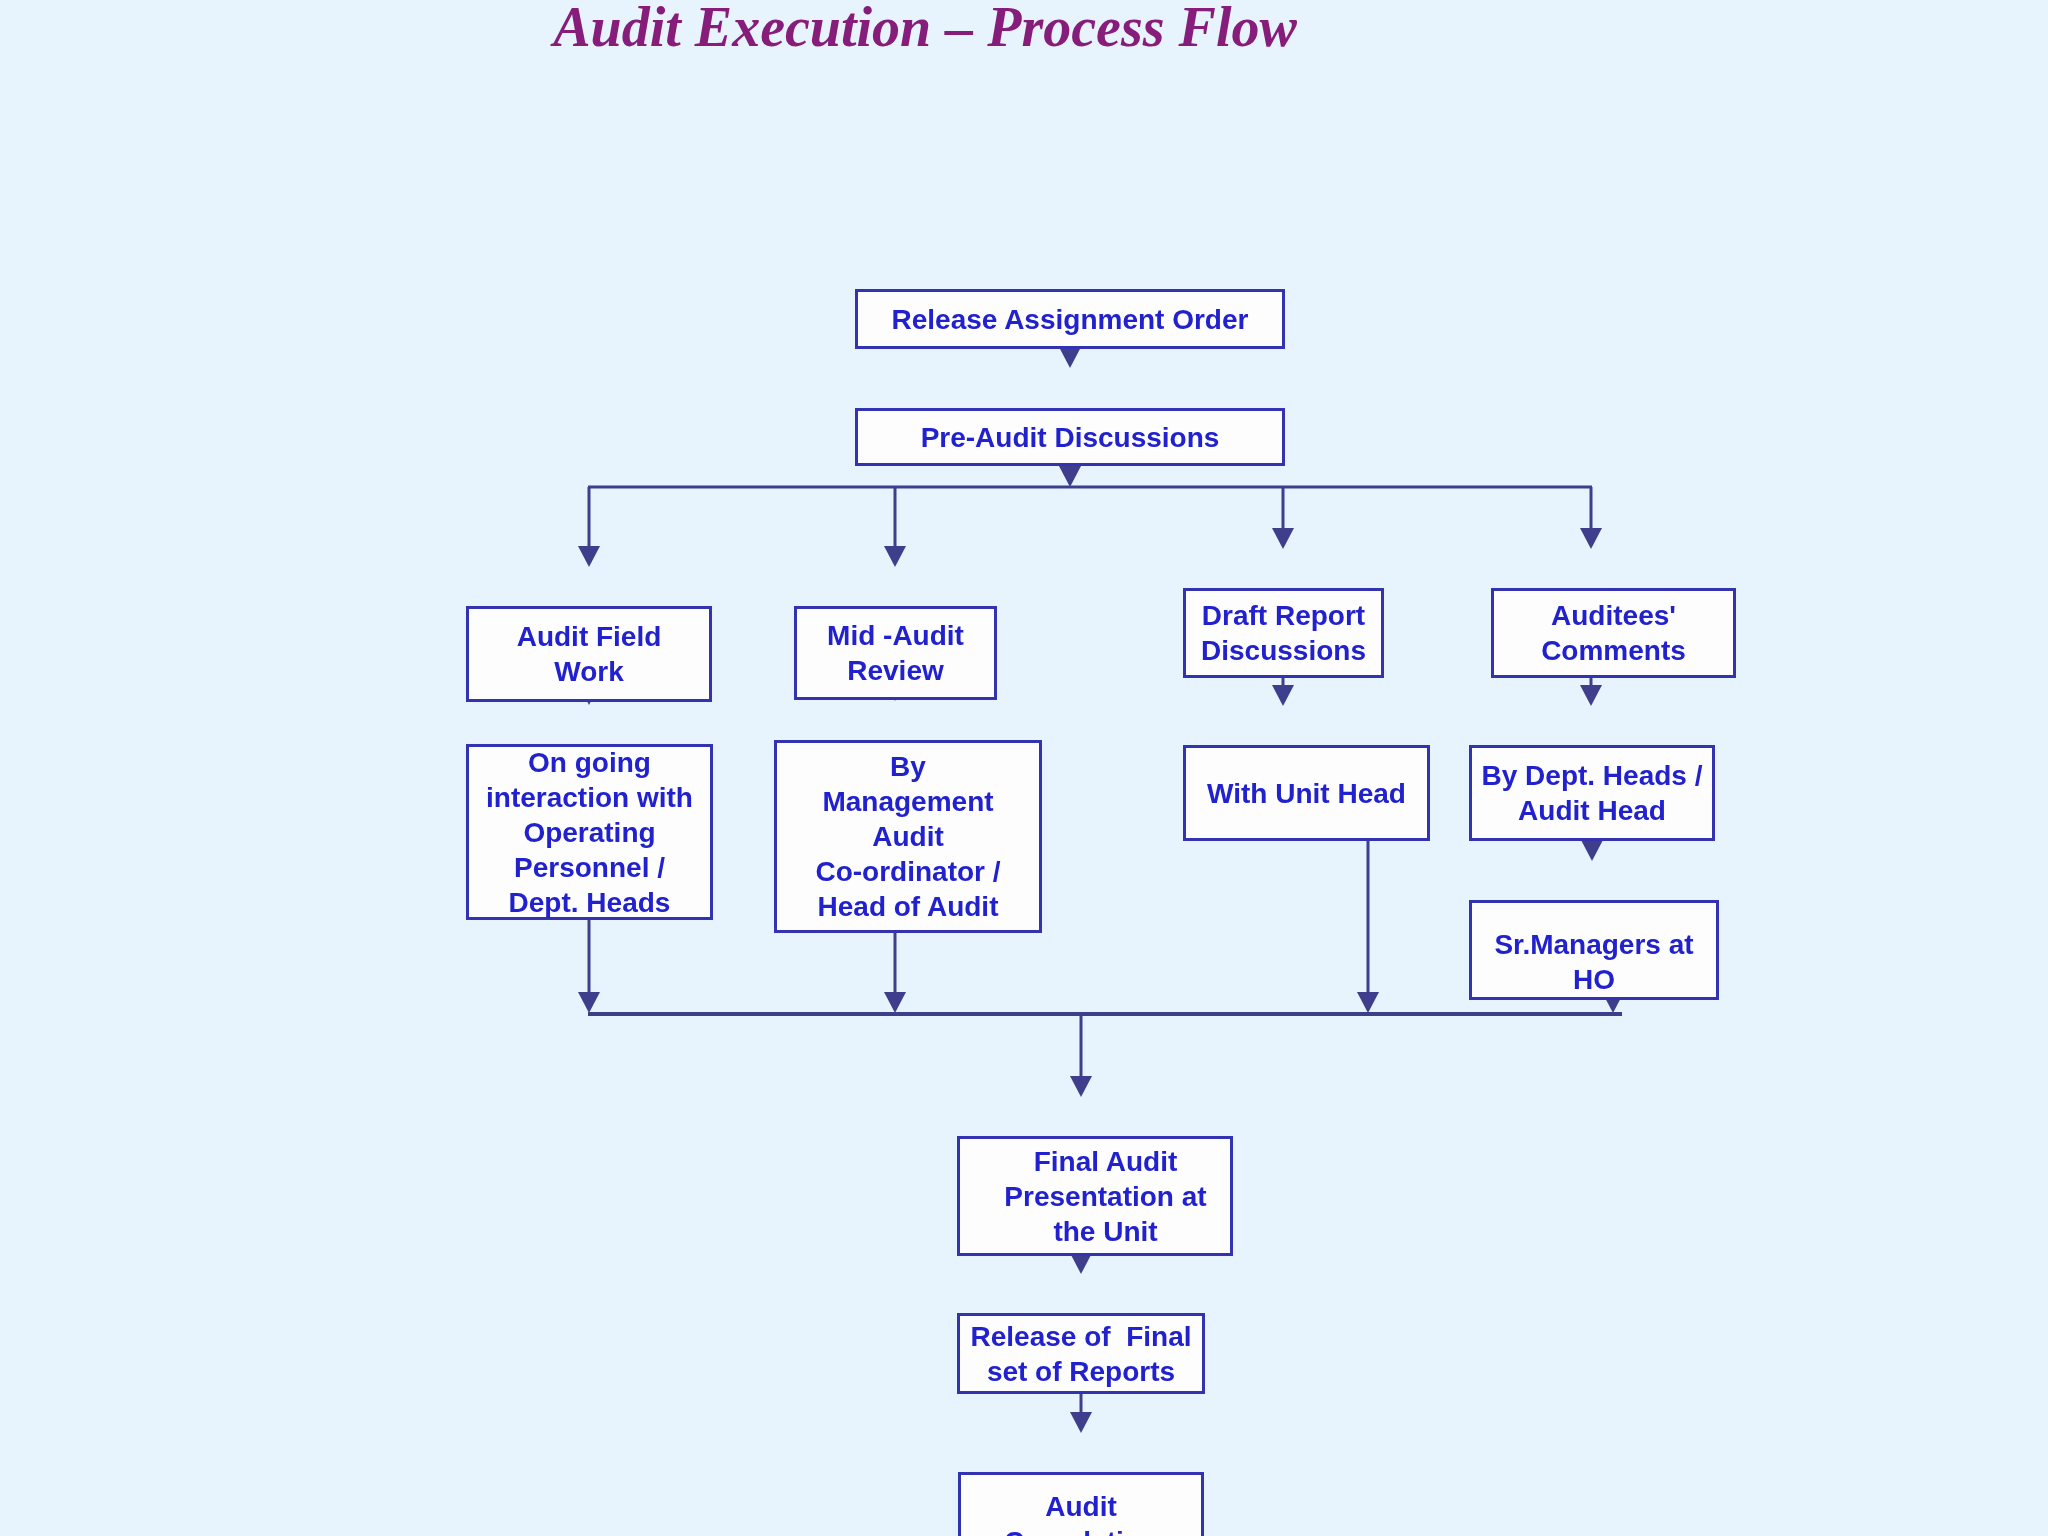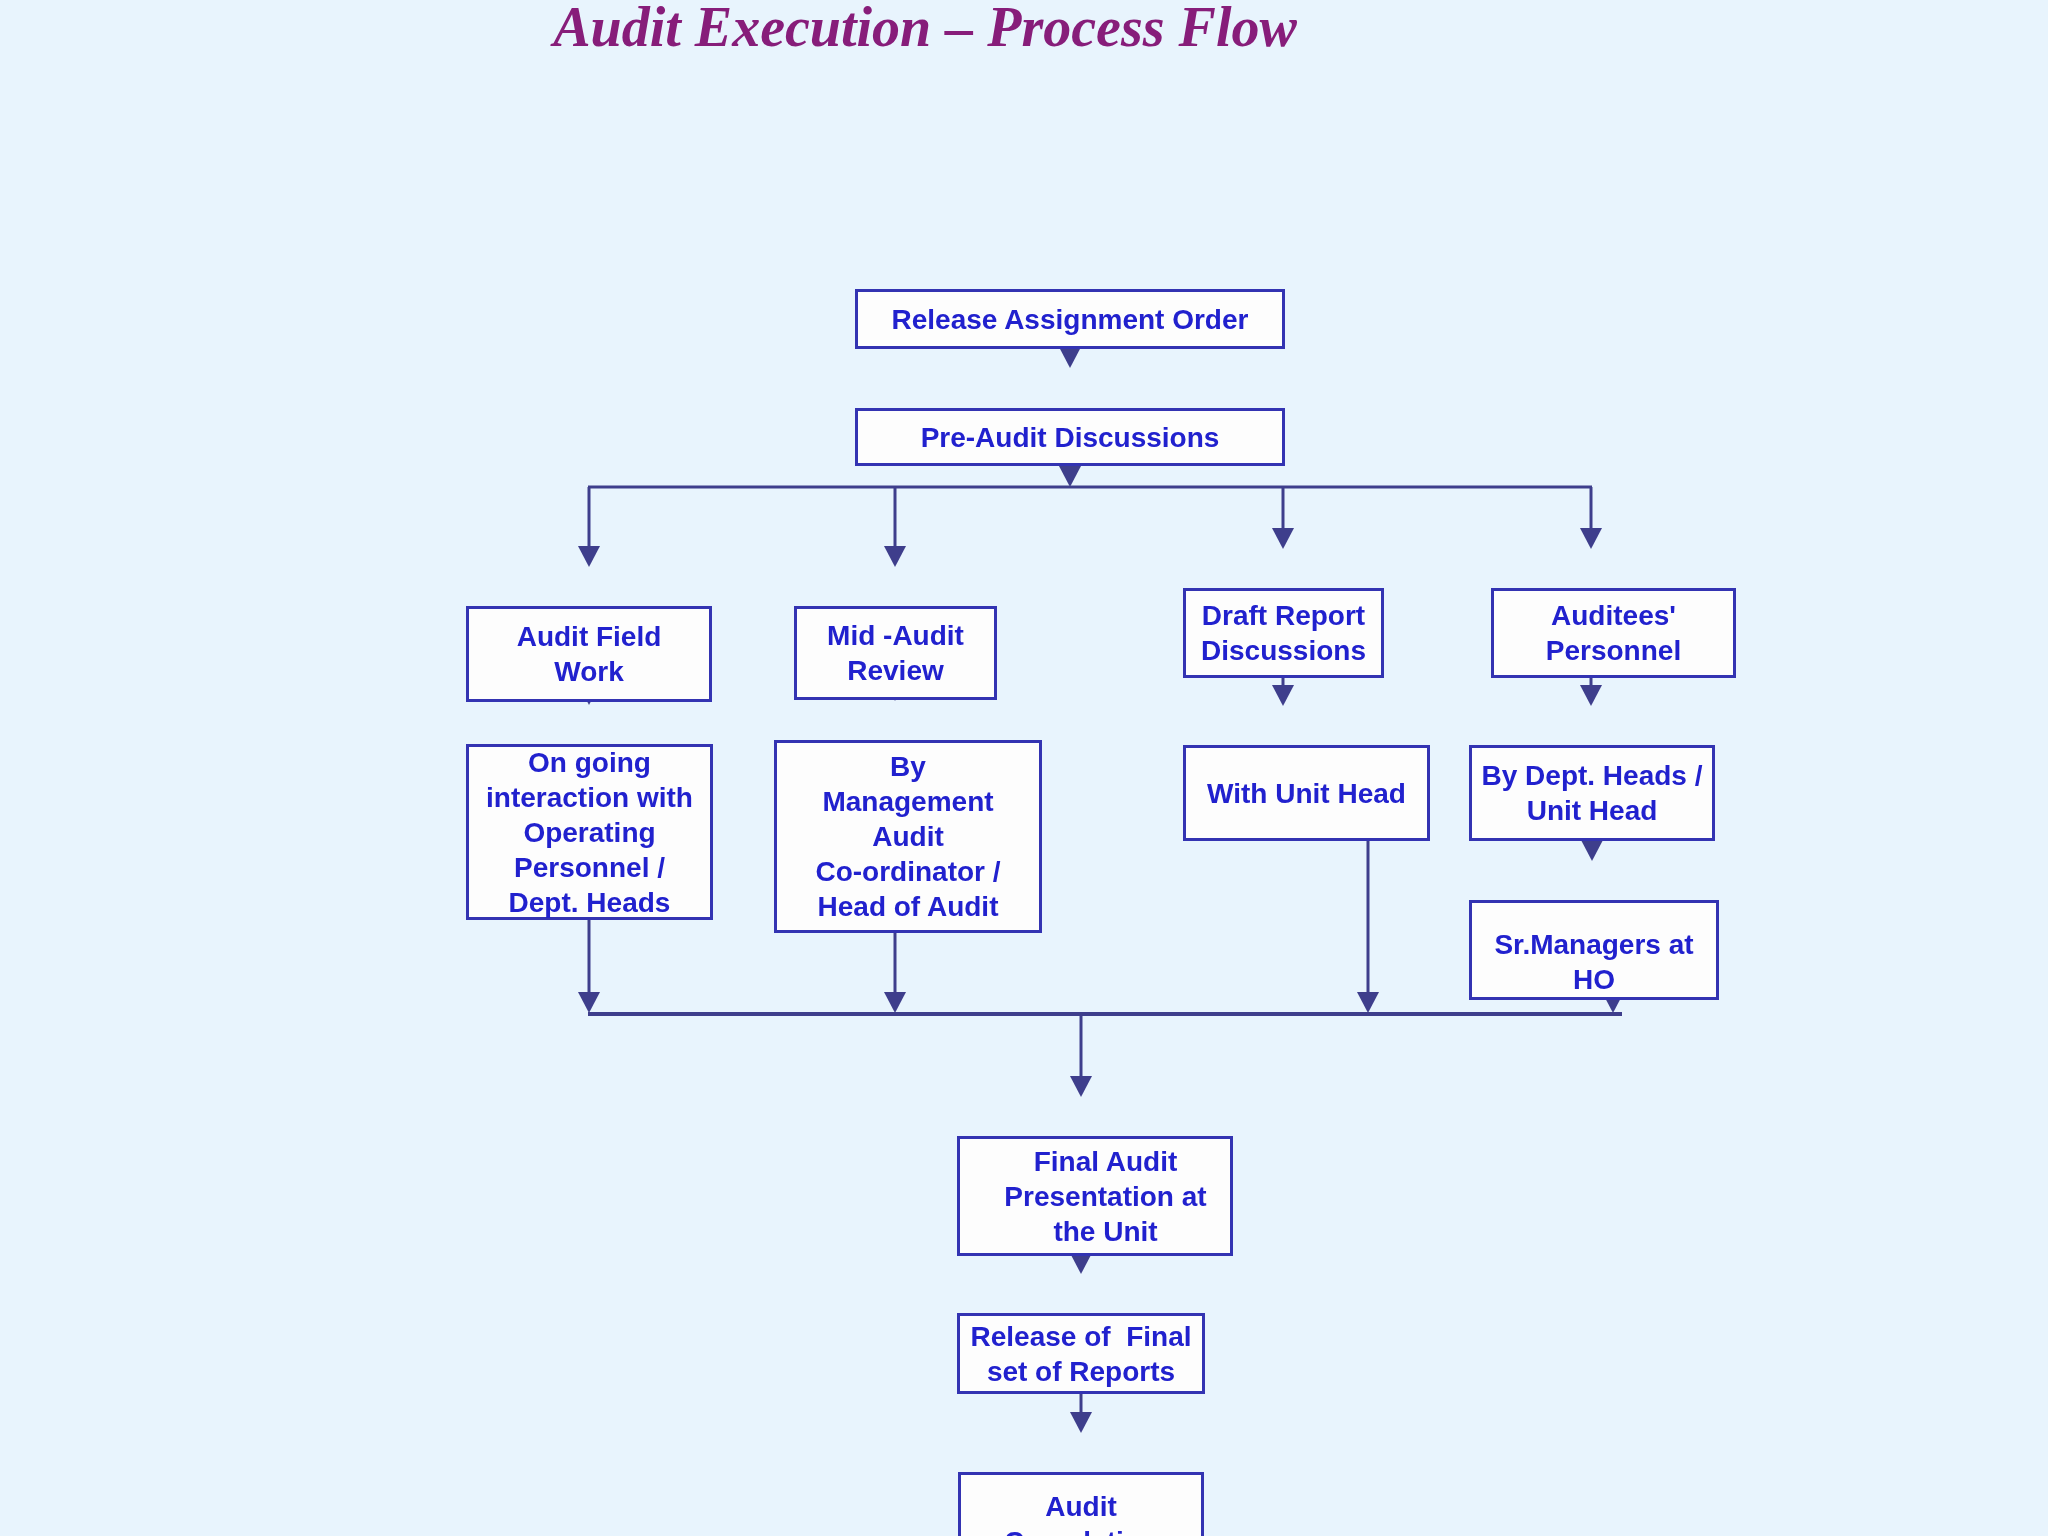--- a/index.html
+++ b/index.html
@@ -138,42 +138,42 @@
   <div class="node" id="n3">
     <span class="lbl">Mid -Audit
 Review</span>
   </div>
   <div class="node" id="n4">
     <span class="lbl">Draft Report
 Discussions</span>
   </div>
   <div class="node" id="n5">
     <span class="lbl">Auditees'
-Personnel</span>
+Comments</span>
   </div>
   <div class="node" id="n6">
     <span class="lbl">On going
 interaction with
 Operating
 Personnel /
 Dept. Heads</span>
   </div>
   <div class="node" id="n7">
     <span class="lbl">By
 Management
 Audit
 Co-ordinator /
 Head of Audit</span>
   </div>
   <div class="node" id="n8">
     <span class="lbl">With Unit Head</span>
   </div>
   <div class="node" id="n9">
     <span class="lbl">By Dept. Heads /
-Unit Head</span>
+Audit Head</span>
   </div>
   <div class="node" id="n10">
     <span class="lbl">Sr.Managers at
 HO</span>
   </div>
   <div class="node" id="n11">
     <span class="lbl">Final Audit
 Presentation at
 the Unit</span>
   </div>

